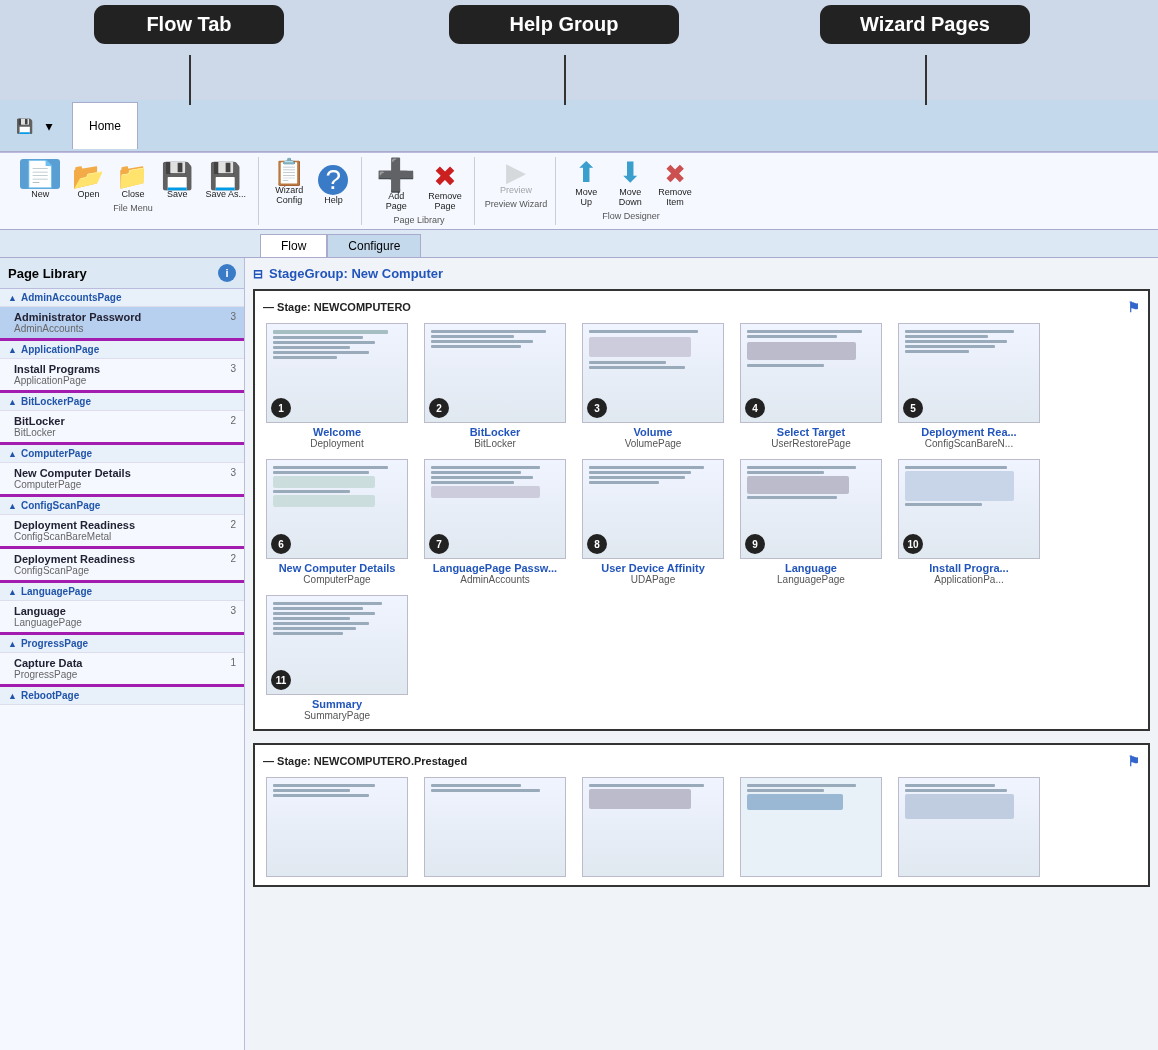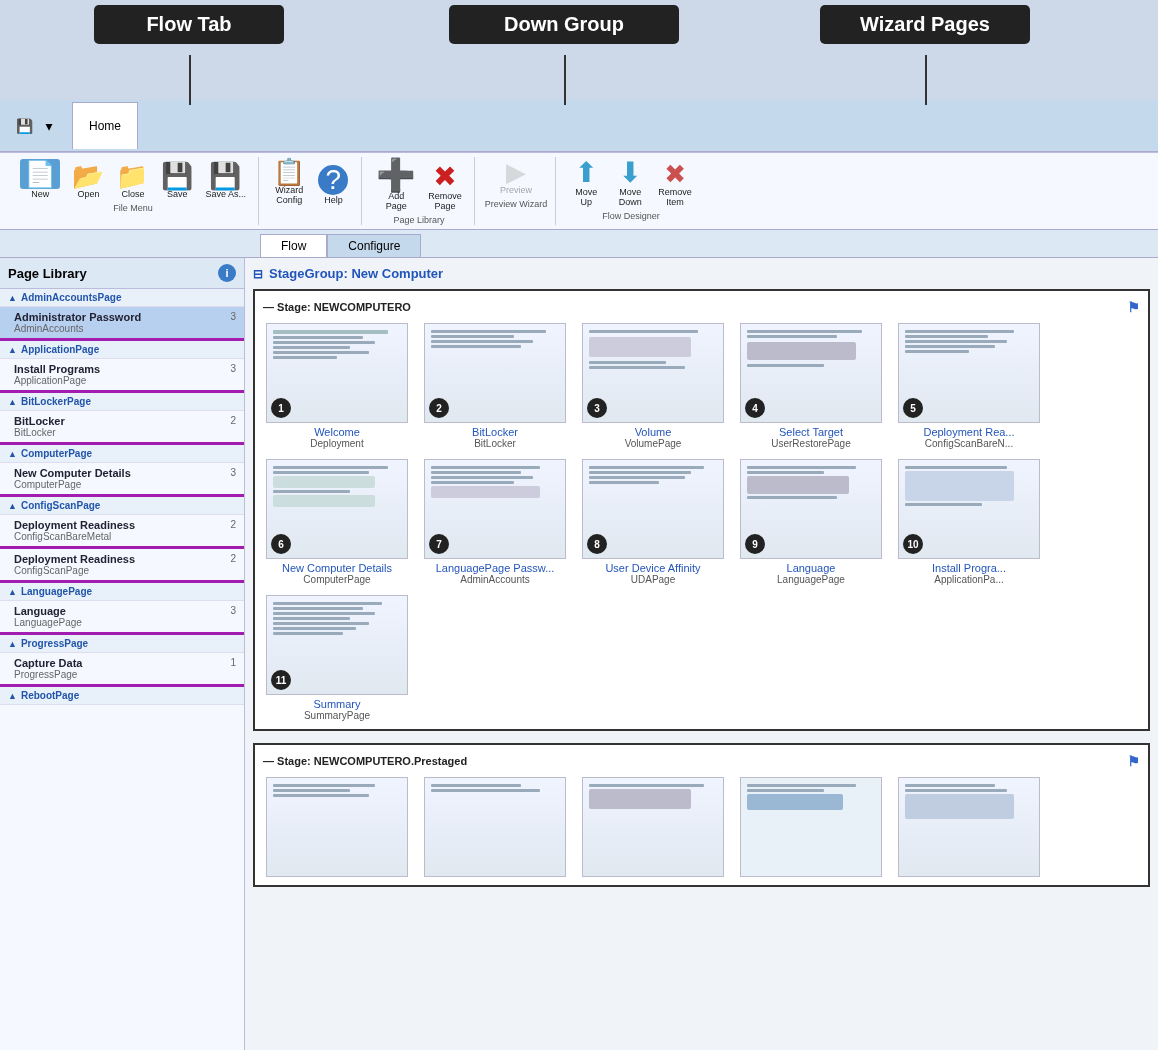--- a/index.html
+++ b/index.html
@@ -220,21 +220,21 @@
       width: 20px; height: 20px;
       background: #222;
       color: #fff;
       border-radius: 50%;
       font-size: 10px;
       font-weight: bold;
       display: flex; align-items: center; justify-content: center;
     }
     .page-name {
       font-size: 11px;
-      font-weight: normal;
+      font-weight: bold;
       color: #2255bb;
       text-align: center;
       margin-top: 3px;
     }
     .page-sub {
       font-size: 10px;
       color: #555;
       text-align: center;
     }
 
@@ -263,37 +263,37 @@
       height: 1050px;
       overflow: hidden;
     }
     .ann-box {
       position: absolute;
       background: #222;
       color: #fff;
       font-size: 20px;
       font-weight: bold;
       padding: 8px 18px;
-      border-radius: 5px;
+      border-radius: 11px;
       z-index: 100;
     }
   </style>
 </head>
 <body>
 
 <div class="full-wrapper">
 
   <div style="position:absolute; top:0; left:0; width:1158px; height:100px; background:#cdd8e8; z-index:50;">
 
     <div class="ann-box" style="left:94px; top:5px; width:190px; text-align:center;">
       <span>Flow Tab</span>
     </div>
 
     <div class="ann-box" style="left:449px; top:5px; width:230px; text-align:center;">
-      <span>Down Group</span>
+      <span>Help Group</span>
     </div>
 
     <div class="ann-box" style="left:820px; top:5px; width:210px; text-align:center;">
       <span>Wizard Pages</span>
     </div>
 
     <div style="position:absolute; left:189px; top:55px; width:2px; height:50px; background:#333;"></div>
     <div style="position:absolute; left:564px; top:55px; width:2px; height:50px; background:#333;"></div>
     <div style="position:absolute; left:925px; top:55px; width:2px; height:50px; background:#333;"></div>
   </div>

